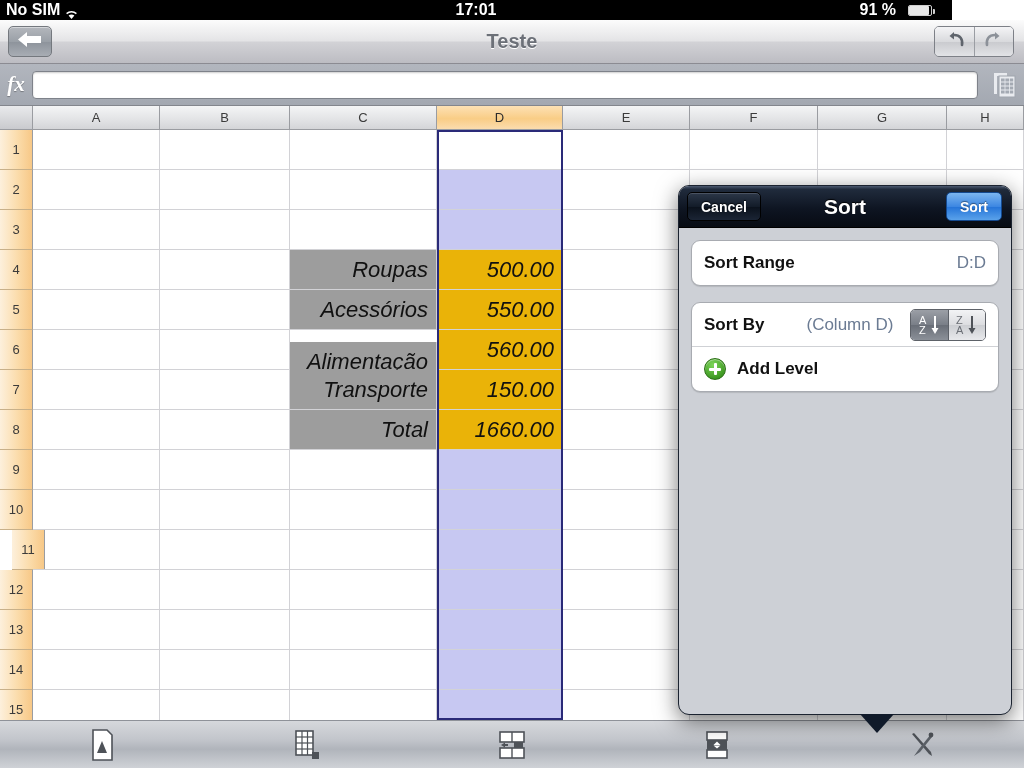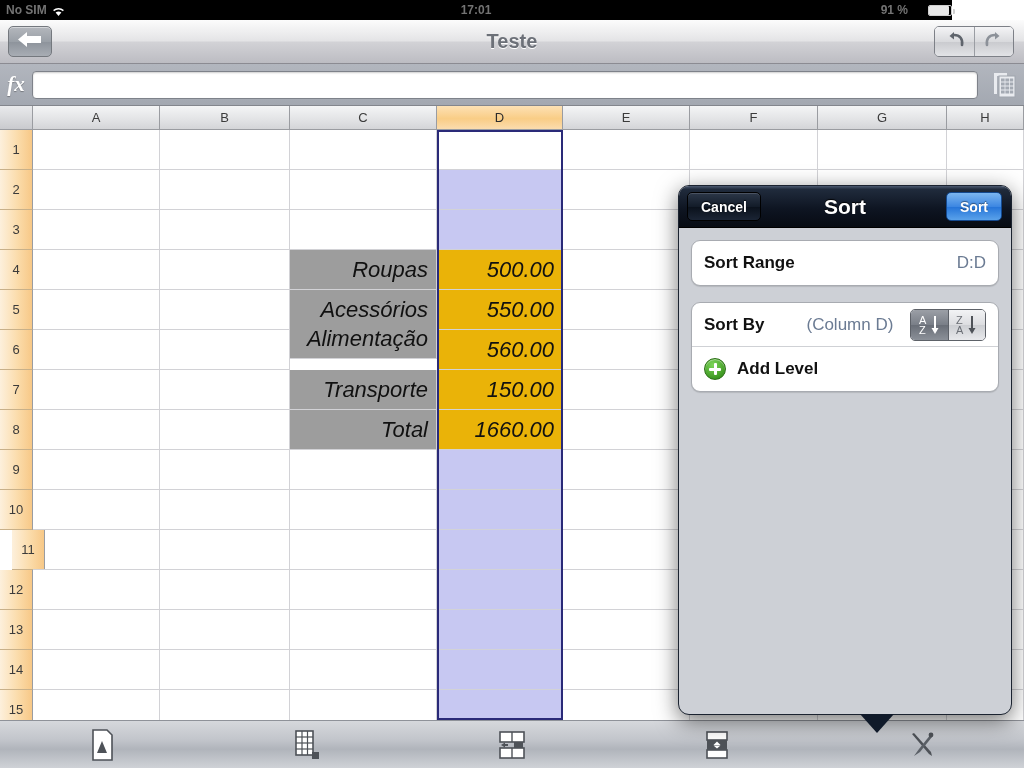--- a/index.html
+++ b/index.html
@@ -7,27 +7,27 @@
     width: 1024px; height: 768px;
     overflow: hidden;
     font-family: "Liberation Sans", sans-serif;
     background: #fff;
   }
   #app { position: relative; width: 1024px; height: 768px; }
 
   
   .statusbar {
     position: absolute; top: 0; left: 0; width: 952px; height: 20px;
-    background: #000; color: #737373;
-    font-size: 12px; font-weight: bold;
+    background: #000; color: #ffffff;
+    font-size: 16px; font-weight: bold;
     display: flex; align-items: center;
   }
   .sb-left { position: absolute; left: 6px; display: flex; align-items: center; gap: 5px; }
   .sb-center { position: absolute; left: 0; width: 100%; text-align: center; }
-  .sb-right { position: absolute; right: 0; display: flex; align-items: center; gap: 20px; }
+  .sb-right { position: absolute; right: 20px; display: flex; align-items: center; gap: 12px; }
   .wifi-icon { display: inline-block; width: 13px; height: 11px; position: relative; top: 1px; }
   .batt { display: inline-block; width: 24px; height: 11px; border: 1px solid #cfcfcf;
           border-radius: 2px; position: relative; }
   .batt::after { content: ""; position: absolute; right: -4px; top: 3px; width: 2px; height: 5px;
                  background: #cfcfcf; border-radius: 0 1px 1px 0; }
   .batt > i { display: block; height: 100%; background: #e8e8e8; width: 91%; border-radius: 1px; }
 
   
   .navbar {
     position: absolute; top: 20px; left: 0; width: 1024px; height: 44px;
@@ -364,21 +364,21 @@
         <div class="cell" style="left: 33px; width: 127px; top: 184px; height: 40px;"></div>
         <div class="cell" style="left: 160px; width: 130px; top: 184px; height: 40px;"></div>
         <div class="cell label" style="left: 290px; width: 147px; top: 184px; height: 40px;">Acessórios</div>
         <div class="cell dsel-dark value" style="left: 437px; width: 126px; top: 184px; height: 40px;">550.00</div>
         <div class="cell" style="left: 563px; width: 127px; top: 184px; height: 40px;"></div>
         <div class="cell" style="left: 690px; width: 128px; top: 184px; height: 40px;"></div>
         <div class="cell" style="left: 818px; width: 129px; top: 184px; height: 40px;"></div>
         <div class="cell" style="left: 947px; width: 77px; top: 184px; height: 40px;"></div>
         <div class="cell" style="left: 33px; width: 127px; top: 224px; height: 40px;"></div>
         <div class="cell" style="left: 160px; width: 130px; top: 224px; height: 40px;"></div>
-        <div class="cell label" style="left: 290px; width: 147px; top: 213px; height: 40px;">Alimentação</div>
+        <div class="cell label" style="left: 290px; width: 147px; top: 236px; height: 40px;">Alimentação</div>
         <div class="cell dsel-dark value" style="left: 437px; width: 126px; top: 224px; height: 40px;">560.00</div>
         <div class="cell" style="left: 563px; width: 127px; top: 224px; height: 40px;"></div>
         <div class="cell" style="left: 690px; width: 128px; top: 224px; height: 40px;"></div>
         <div class="cell" style="left: 818px; width: 129px; top: 224px; height: 40px;"></div>
         <div class="cell" style="left: 947px; width: 77px; top: 224px; height: 40px;"></div>
         <div class="cell" style="left: 33px; width: 127px; top: 264px; height: 40px;"></div>
         <div class="cell" style="left: 160px; width: 130px; top: 264px; height: 40px;"></div>
         <div class="cell label" style="left: 290px; width: 147px; top: 264px; height: 40px;">Transporte</div>
         <div class="cell dsel-dark value" style="left: 437px; width: 126px; top: 264px; height: 40px;">150.00</div>
         <div class="cell" style="left: 563px; width: 127px; top: 264px; height: 40px;"></div>

